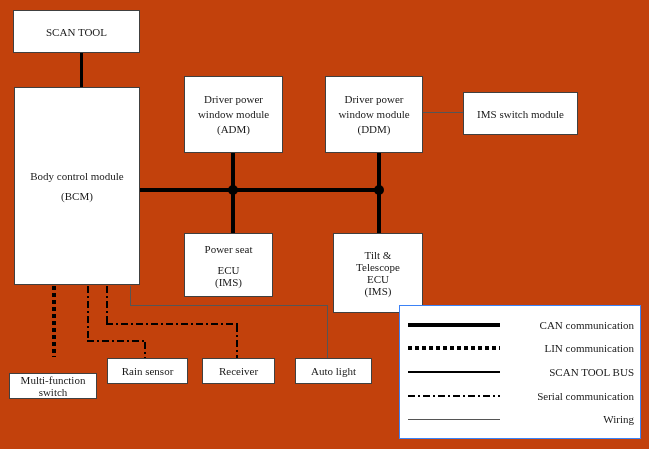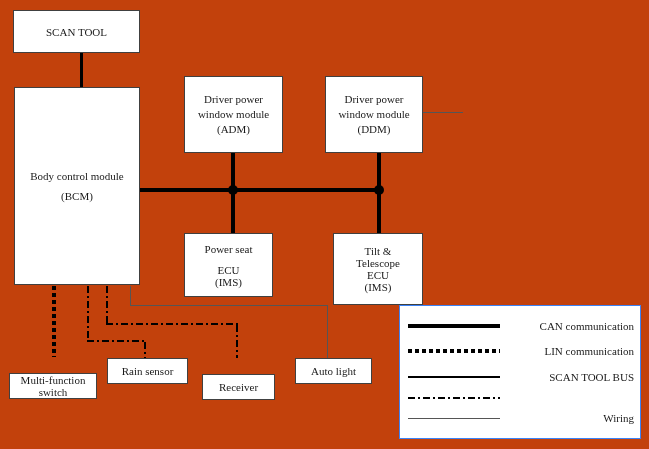--- a/index.html
+++ b/index.html
@@ -59,24 +59,24 @@
   }
 
   
   .b-scan-tool      { left: 13px;  top: 10px;  width: 127px; height: 43px; }
   .b-bcm            { left: 14px;  top: 87px;  width: 126px; height: 198px; line-height: 20px; }
   .b-adm            { left: 184px; top: 76px;  width: 99px;  height: 77px; line-height: 15px; }
   .b-ddm            { left: 325px; top: 76px;  width: 98px;  height: 77px; line-height: 15px; }
   .b-ims-switch     { left: 463px; top: 92px;  width: 115px; height: 43px; }
   .b-power-seat     { left: 184px; top: 233px; width: 89px;  height: 64px; line-height: 12px; }
   .b-power-seat .gap-below { margin-bottom: 9px; }
-  .b-tilt           { left: 333px; top: 233px; width: 90px;  height: 72px; line-height: 12px; }
+  .b-tilt           { left: 333px; top: 233px; width: 90px;  height: 80px; line-height: 12px; }
   .b-multi-function { left: 9px;   top: 373px; width: 88px;  height: 26px; line-height: 12px; }
   .b-rain-sensor    { left: 107px; top: 358px; width: 81px;  height: 26px; }
-  .b-receiver       { left: 202px; top: 358px; width: 73px;  height: 26px; margin-top: 16px; }
+  .b-receiver       { left: 202px; top: 358px; width: 73px;  height: 26px; }
   .b-auto-light     { left: 295px; top: 358px; width: 77px;  height: 26px; }
 
   
   .legend {
     position: absolute;
     left: 399px; top: 305px;
     width: 242px; height: 134px;
     border: 1px solid #3b82f6;
     box-sizing: border-box;
     display: flex;
@@ -148,20 +148,23 @@
     <span>window module</span>
     <span>(ADM)</span>
   </div>
 
   <div class="box b-ddm">
     <span>Driver power</span>
     <span>window module</span>
     <span>(DDM)</span>
   </div>
 
+  <div class="box b-ims-switch">
+    <span>IMS switch module</span>
+  </div>
 
   <div class="box b-power-seat">
     <span class="gap-below">Power seat</span>
     <span>ECU</span>
     <span>(IMS)</span>
   </div>
 
   <div class="box b-tilt">
     <span>Tilt &amp;</span>
     <span>Telescope</span>
@@ -194,20 +197,21 @@
     <div class="legend-row">
       <div class="legend-sample s-lin"></div>
       <div class="legend-label">LIN communication</div>
     </div>
     <div class="legend-row">
       <div class="legend-sample s-bus"></div>
       <div class="legend-label">SCAN TOOL BUS</div>
     </div>
     <div class="legend-row">
       <div class="legend-sample s-serial"></div>
+      <div class="legend-label">Serial communication</div>
     </div>
     <div class="legend-row">
       <div class="legend-sample s-wiring"></div>
       <div class="legend-label">Wiring</div>
     </div>
   </div>
 
 </div>
 
 </body></html>

